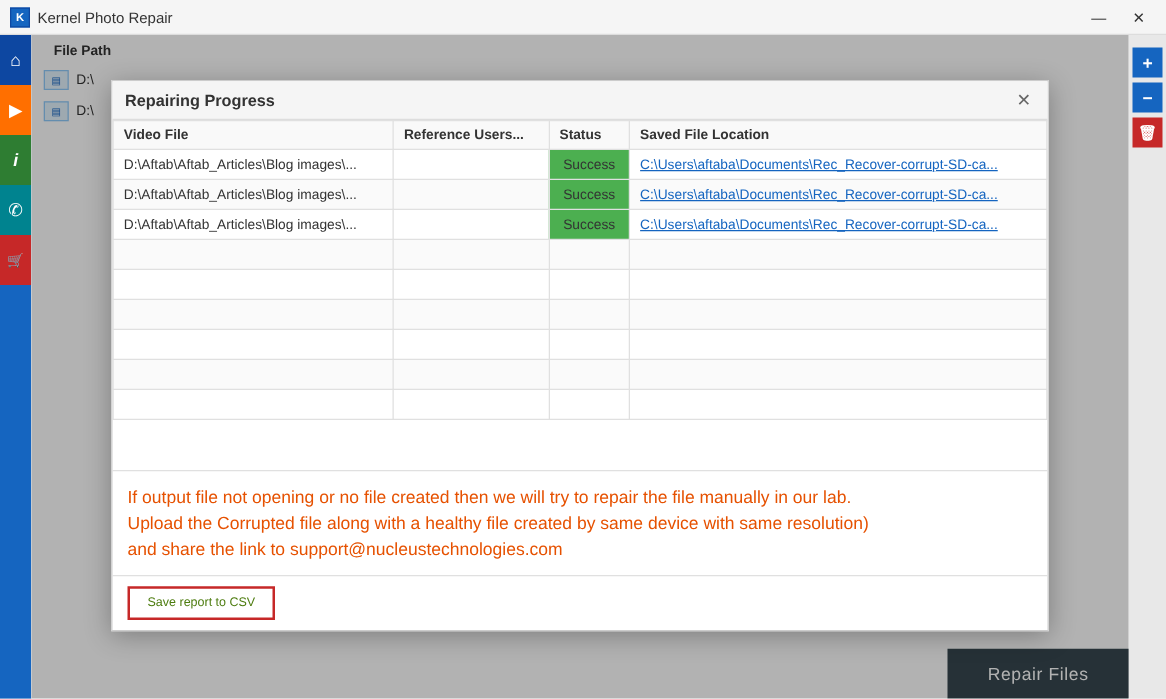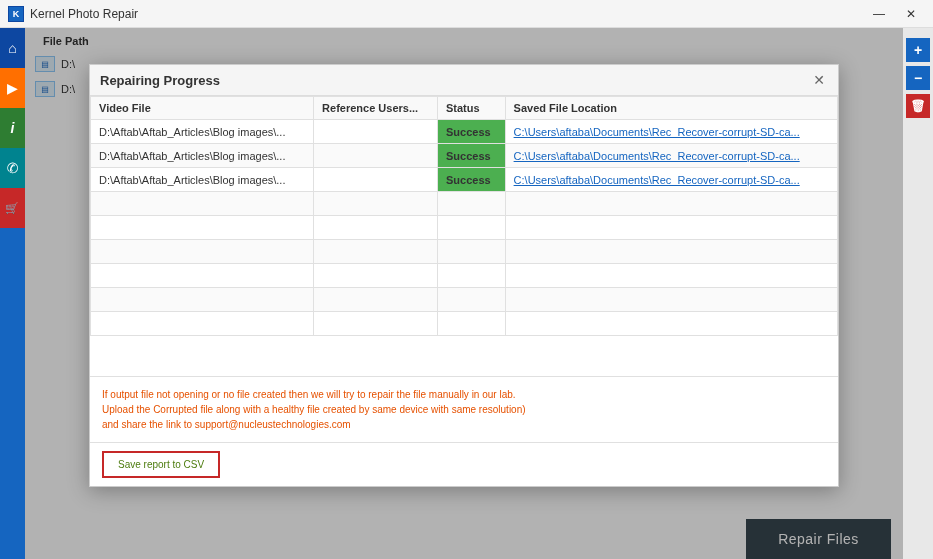--- a/index.html
+++ b/index.html
@@ -157,21 +157,21 @@
       border: 1px solid #90caf9;
       display: flex; align-items: center; justify-content: center;
       font-size: 8px;
       color: #1565c0;
     }
 
     
     .repair-button-bar {
       position: absolute;
       bottom: 0;
-      right: 12px;
+      right: 0;
       width: 145px;
       height: 40px;
     }
     .repair-button {
       width: 100%;
       height: 100%;
       background: #37474f;
       color: white;
       border: none;
       font-size: 14px;
@@ -250,33 +250,33 @@
       padding: 4px 8px;
       color: #333;
       white-space: nowrap;
       height: 24px;
     }
     .modal-table tr:nth-child(even) td { background: #fafafa; }
     .status-success {
       background: #4caf50 !important;
       color: white;
       padding: 2px 8px;
-      font-weight: bold;
+      text-align: center;
     }
     .link-text {
       color: #1565c0;
       text-decoration: underline;
       cursor: pointer;
     }
 
     
     .modal-info {
       padding: 10px 12px;
       border-top: 1px solid #e0e0e0;
-      font-size: 10px;
+      font-size: 14px;
       color: #e65100;
       line-height: 1.5;
     }
 
     
     .modal-buttons {
       display: flex;
       justify-content: space-between;
       align-items: center;
       padding: 8px 12px;

